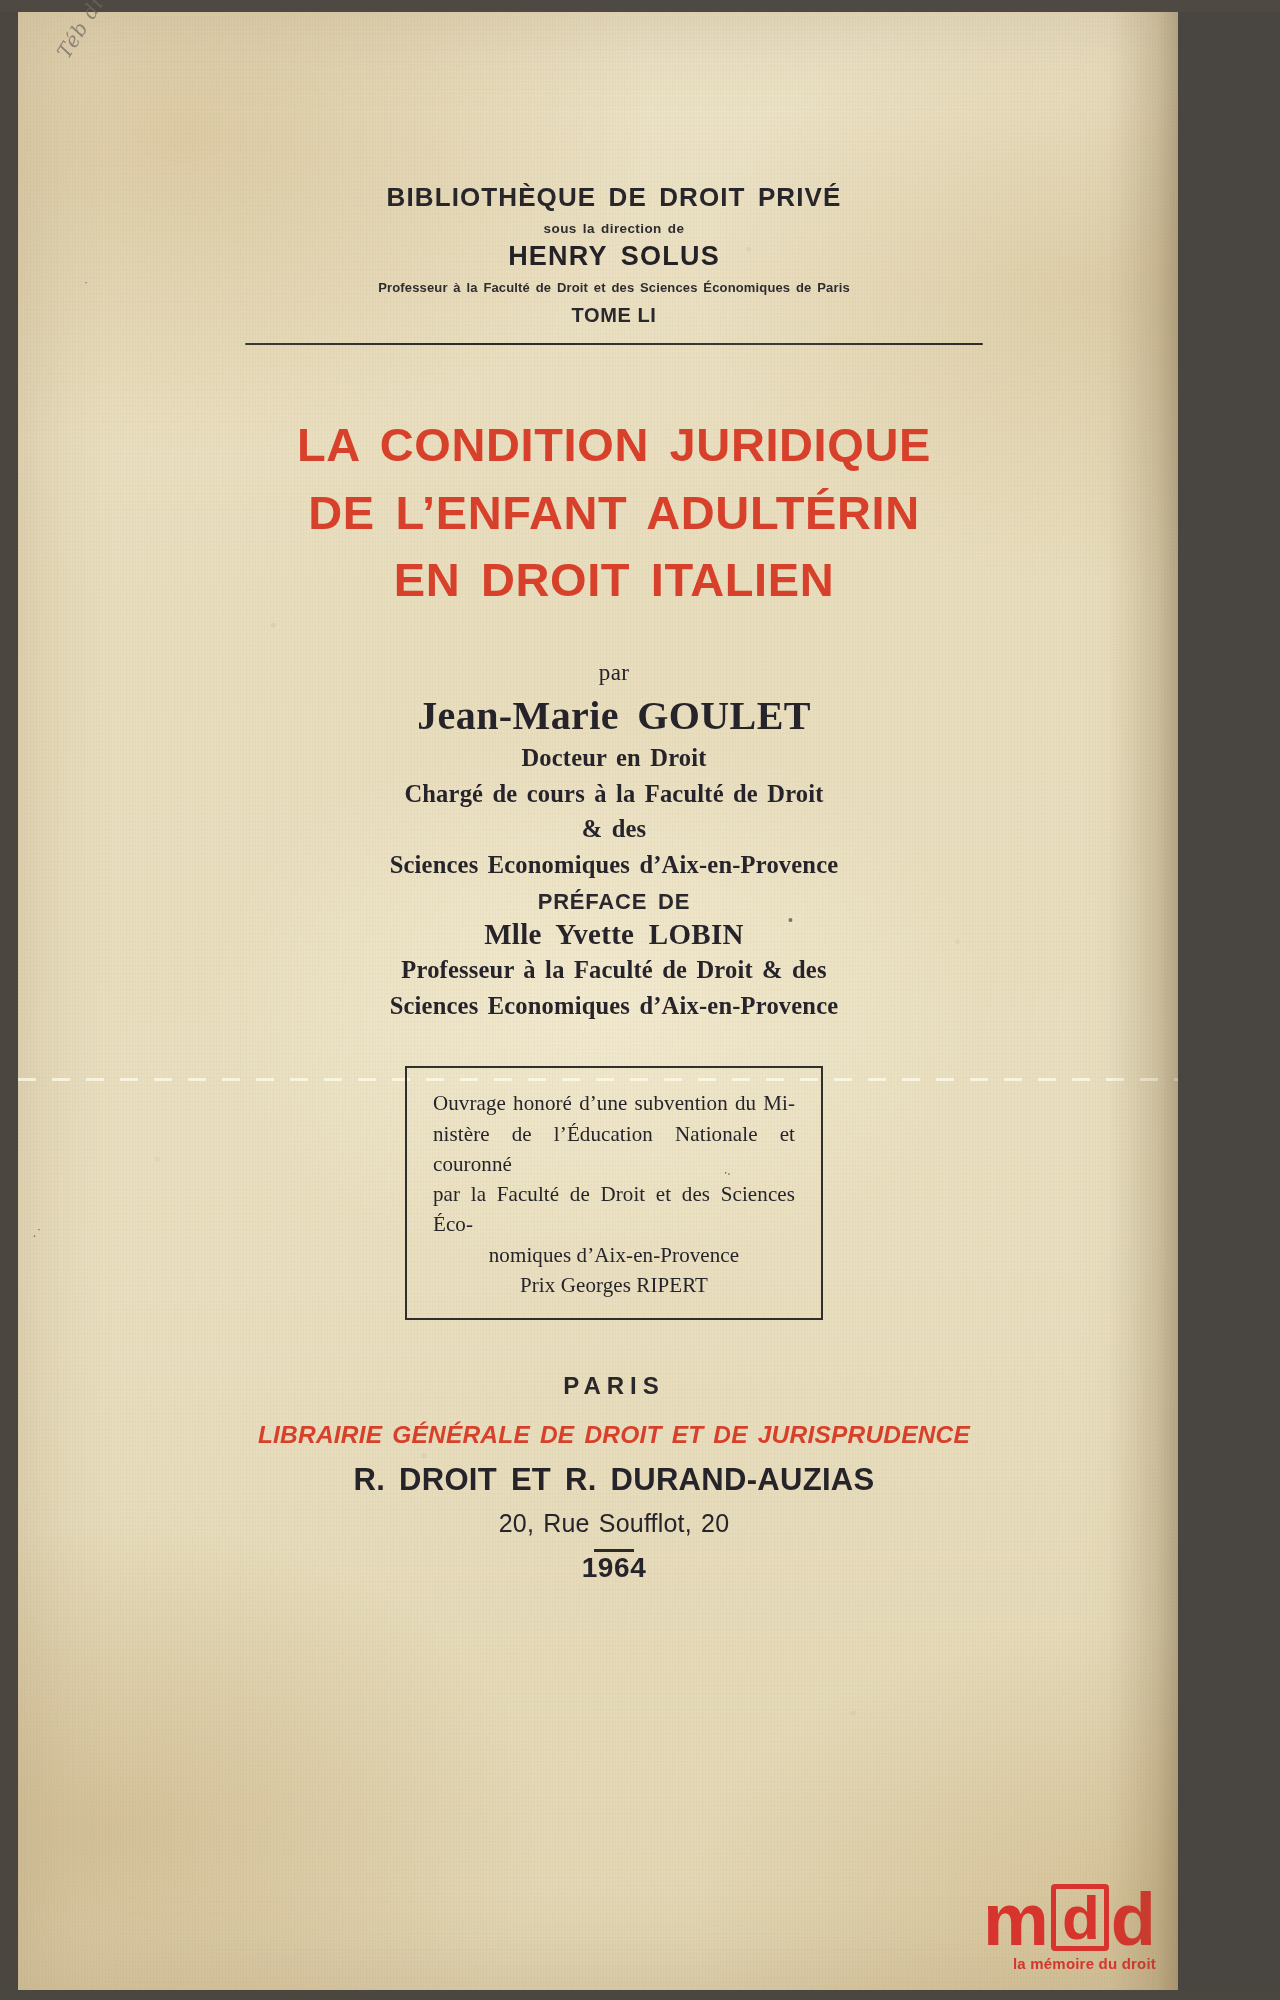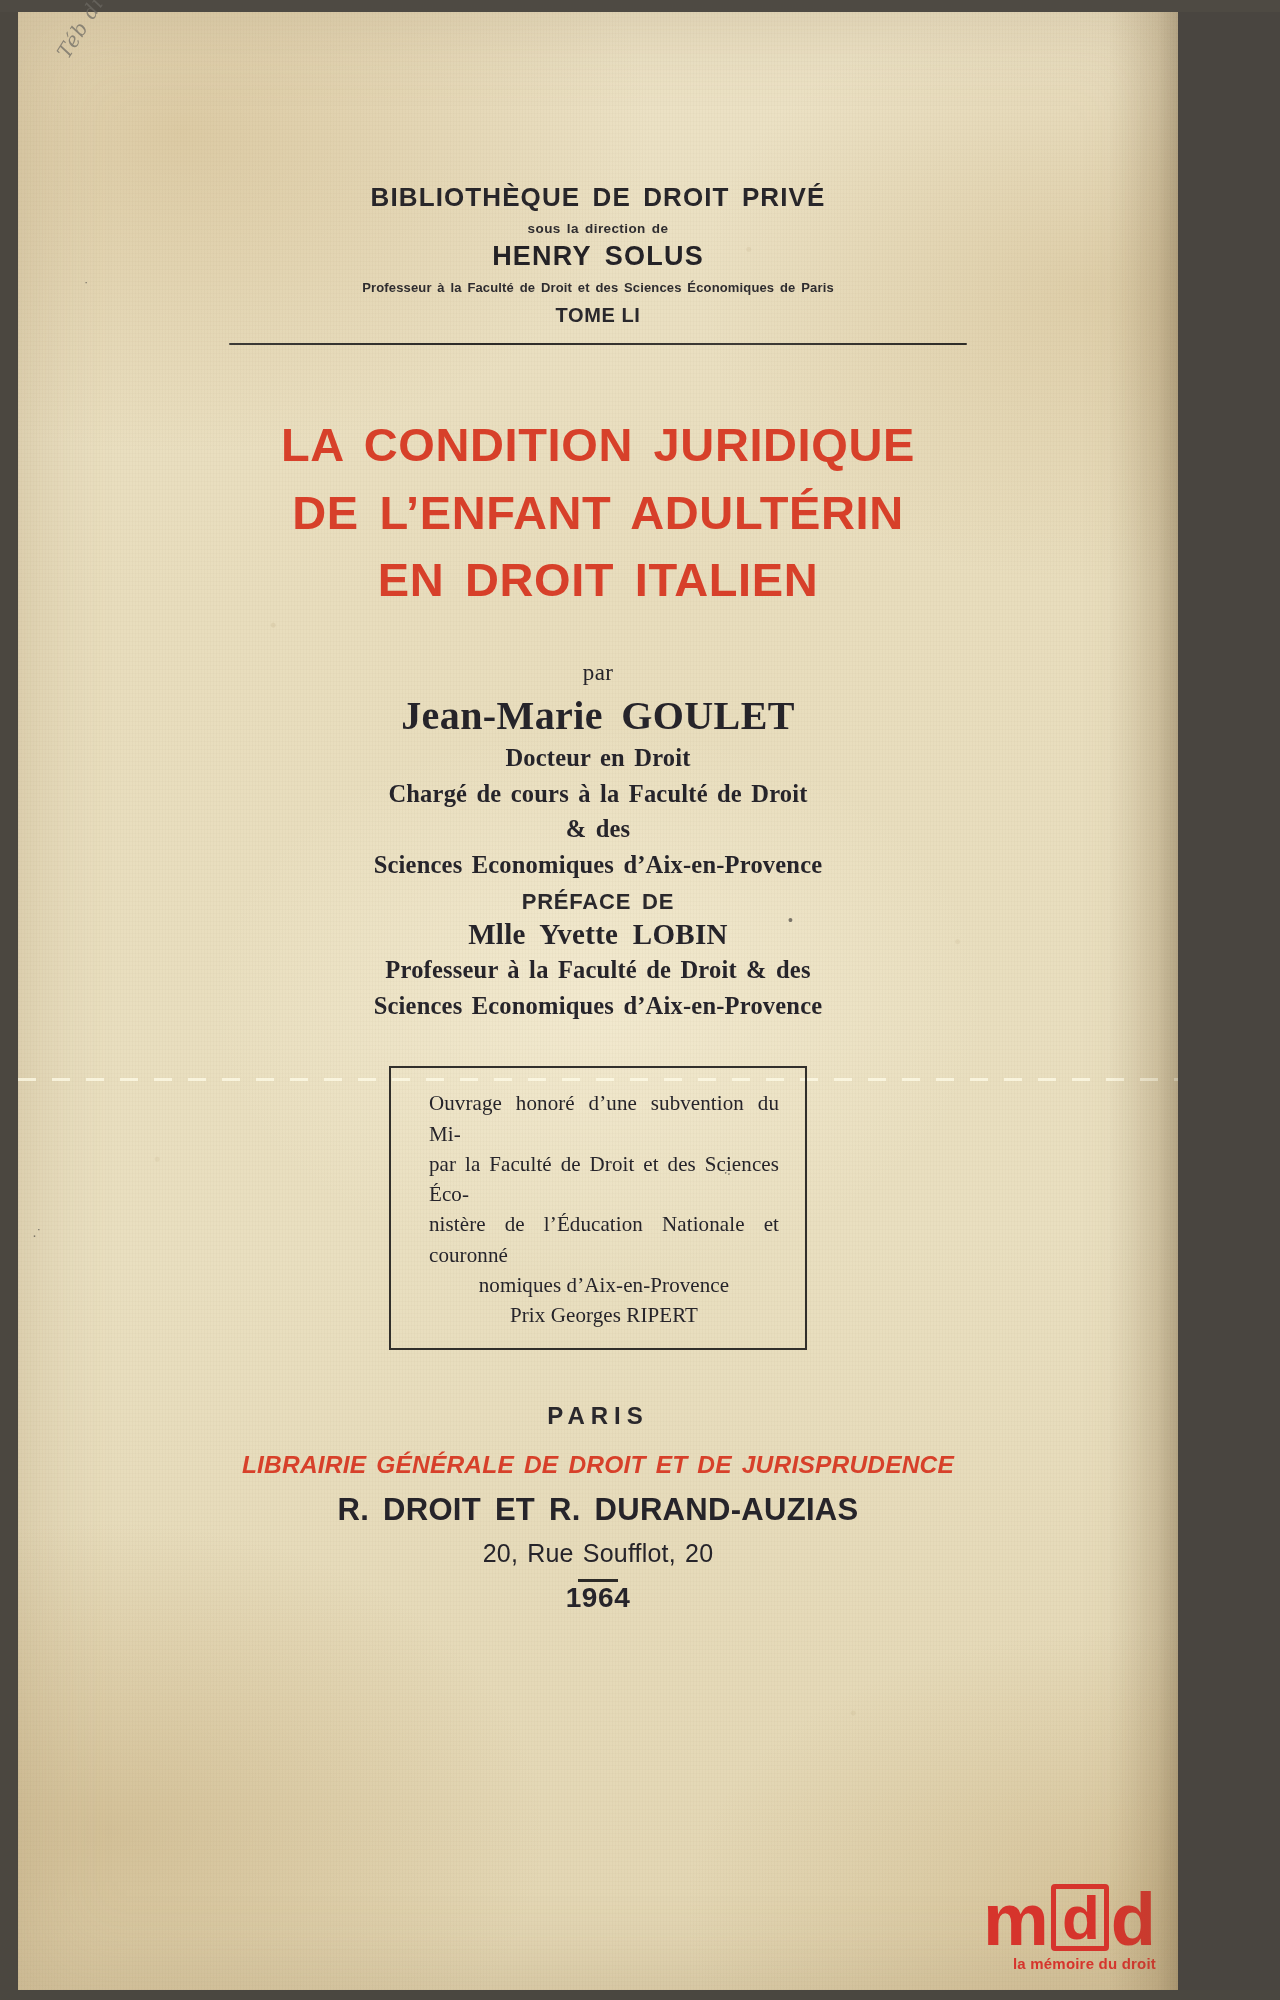--- a/index.html
+++ b/index.html
@@ -103,21 +103,21 @@
     opacity: .72;
     white-space: nowrap;
   }
 
   
   .mark { position: absolute; color: #7a7468; pointer-events: none; }
 
   
   #content {
     position: absolute;
-    left: 0;
+    left: 16px;
     top: 0;
     width: 1160px;
     text-align: center;
   }
 
   
   .series-title {
     font-family: "Liberation Sans", sans-serif;
     font-weight: bold;
     font-size: 26px;
@@ -227,21 +227,21 @@
     letter-spacing: .3px;
     margin-top: 3px;
     word-spacing: 7px;
   }
 
   
   #award-box {
     width: 418px;
     margin: 44px auto 0 auto;
     border: 2px solid #312f2b;
-    padding: 20px 26px 18px 38px;
+    padding: 20px 26px 18px 26px;
     box-sizing: border-box;
   }
   .award-line {
     font-family: "Liberation Serif", serif;
     font-size: 21px;
     line-height: 1.44;
     color: #26242a;
     text-align: justify;
     text-align-last: justify;
     letter-spacing: .1px;
@@ -388,22 +388,22 @@
         <div class="author-line">Sciences Economiques d’Aix-en-Provence</div>
 
         <div class="preface-label">PRÉFACE DE</div>
         <div class="preface-name">Mlle Yvette LOBIN</div>
         <div class="author-line">Professeur à la Faculté de Droit &amp; des</div>
         <div class="author-line">Sciences Economiques d’Aix-en-Provence</div>
       </div>
 
       <div id="award-box">
         <div class="award-line">Ouvrage honoré d’une subvention du Mi-</div>
+        <div class="award-line">nistère de l’Éducation Nationale et couronné</div>
         <div class="award-line">par la Faculté de Droit et des Sciences Éco-</div>
-        <div class="award-line">nistère de l’Éducation Nationale et couronné</div>
         <div class="award-line center">nomiques d’Aix-en-Provence</div>
         <div class="award-line center">Prix Georges RIPERT</div>
       </div>
 
       <div id="publisher-block">
         <div class="pub-city">PARIS</div>
         <div class="pub-house">LIBRAIRIE GÉNÉRALE DE DROIT ET DE JURISPRUDENCE</div>
         <div class="pub-names">R. DROIT ET R. DURAND-AUZIAS</div>
         <div class="pub-address">20, Rue Soufflot, 20</div>
         <div class="pub-dash"></div>

